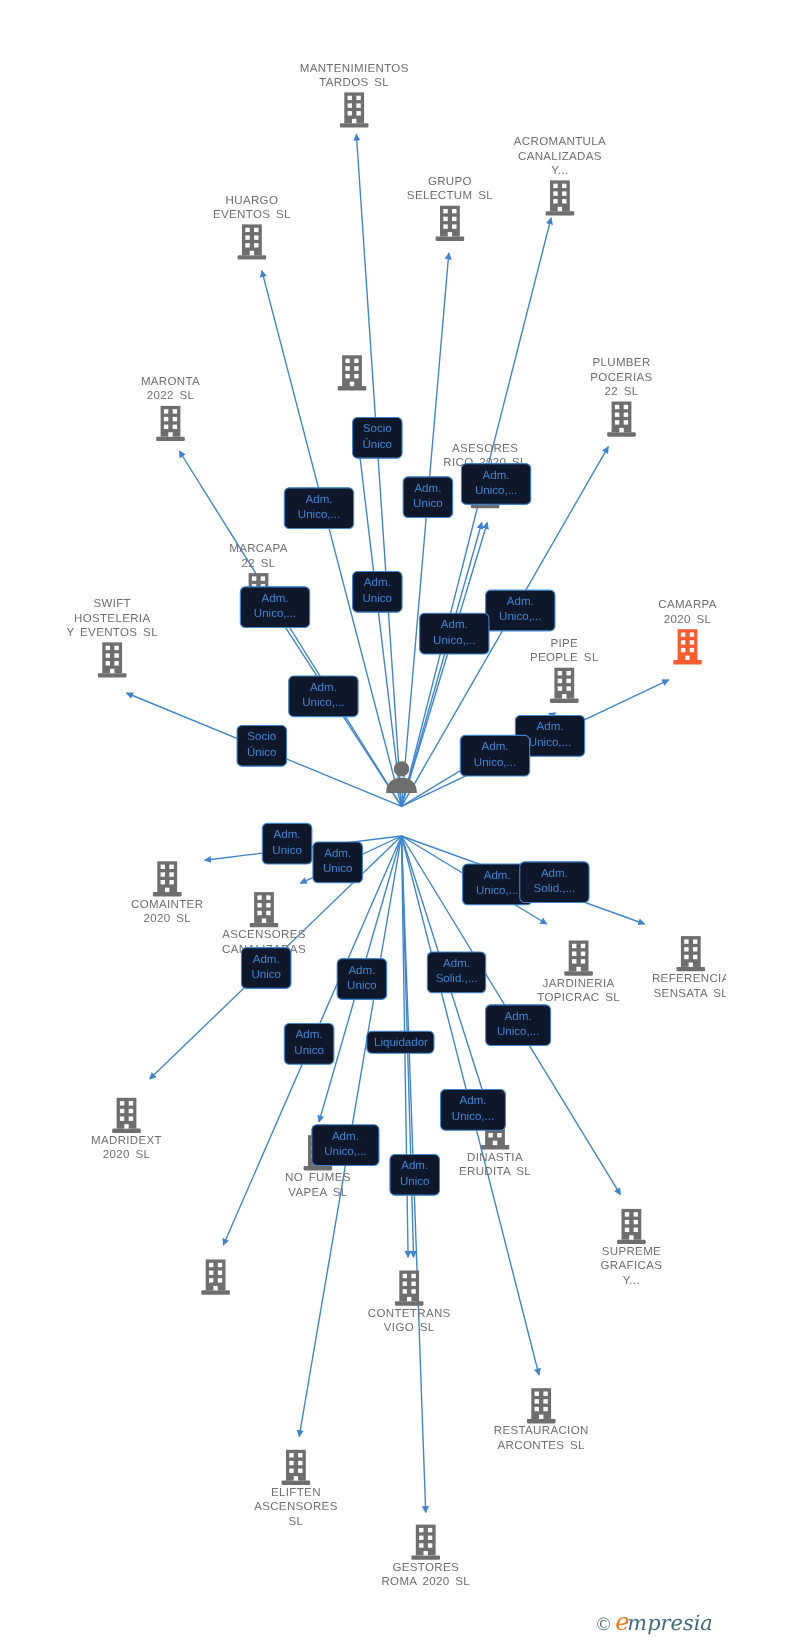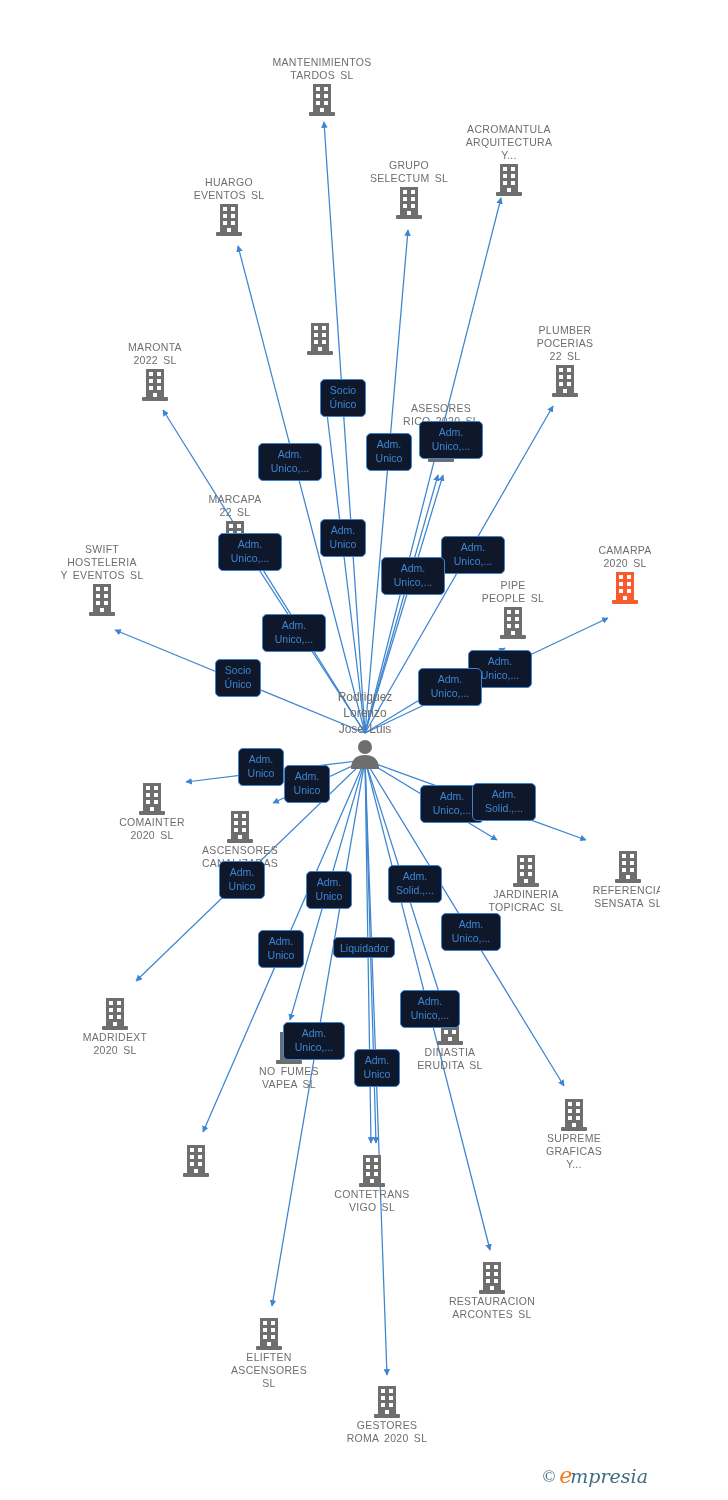--- a/index.html
+++ b/index.html
@@ -153,21 +153,21 @@
               <rect x="9" y="11" width="4" height="4"></rect>
               <rect x="17" y="11" width="4" height="4"></rect>
               <rect x="9" y="18" width="4" height="4"></rect>
               <rect x="17" y="18" width="4" height="4"></rect>
               <rect x="13" y="25" width="4" height="4"></rect>
             </g>
           </svg></span>
       </div>
       <div class="node" style="left: 509px; top: 123px;">
         <div class="caption">ACROMANTULA
-ARQUITECTURA
+CANALIZADAS
 Y...</div>
         <span class="glyph"><svg width="30" height="34" viewBox="0 0 30 34" xmlns="http://www.w3.org/2000/svg" aria-hidden="true">
             <rect x="6" y="1" width="18" height="28" fill="#6e6e6e"></rect>
             <rect x="2" y="29" width="26" height="4" rx="1" fill="#6e6e6e"></rect>
             <g fill="#ffffff">
               <rect x="9" y="4" width="4" height="4"></rect>
               <rect x="17" y="4" width="4" height="4"></rect>
               <rect x="9" y="11" width="4" height="4"></rect>
               <rect x="17" y="11" width="4" height="4"></rect>
               <rect x="9" y="18" width="4" height="4"></rect>
@@ -561,23 +561,20 @@
               <rect x="17" y="11" width="4" height="4"></rect>
               <rect x="9" y="18" width="4" height="4"></rect>
               <rect x="17" y="18" width="4" height="4"></rect>
               <rect x="13" y="25" width="4" height="4"></rect>
             </g>
           </svg></span>
         <div class="caption">GESTORES
 ROMA 2020  SL</div>
       </div>
       <div class="node person" style="left: 365px; top: 689px;">
-        <div class="caption">Rodriguez
-Lorenzo
-Jose Luis</div>
         <span class="glyph"><svg width="34" height="30" viewBox="0 0 34 30" xmlns="http://www.w3.org/2000/svg" aria-hidden="true">
             <circle cx="17" cy="8" r="7" fill="#6e6e6e"></circle>
             <path d="M3 30 C3 20 9 16 17 16 C25 16 31 20 31 30 Z" fill="#6e6e6e"></path>
           </svg></span>
       </div>
     </div>
 
   <div id="label-layer">
       <div class="rel" style="left: 320px; top: 379px; width: 46px; height: 38px;">Socio
 Único</div>

